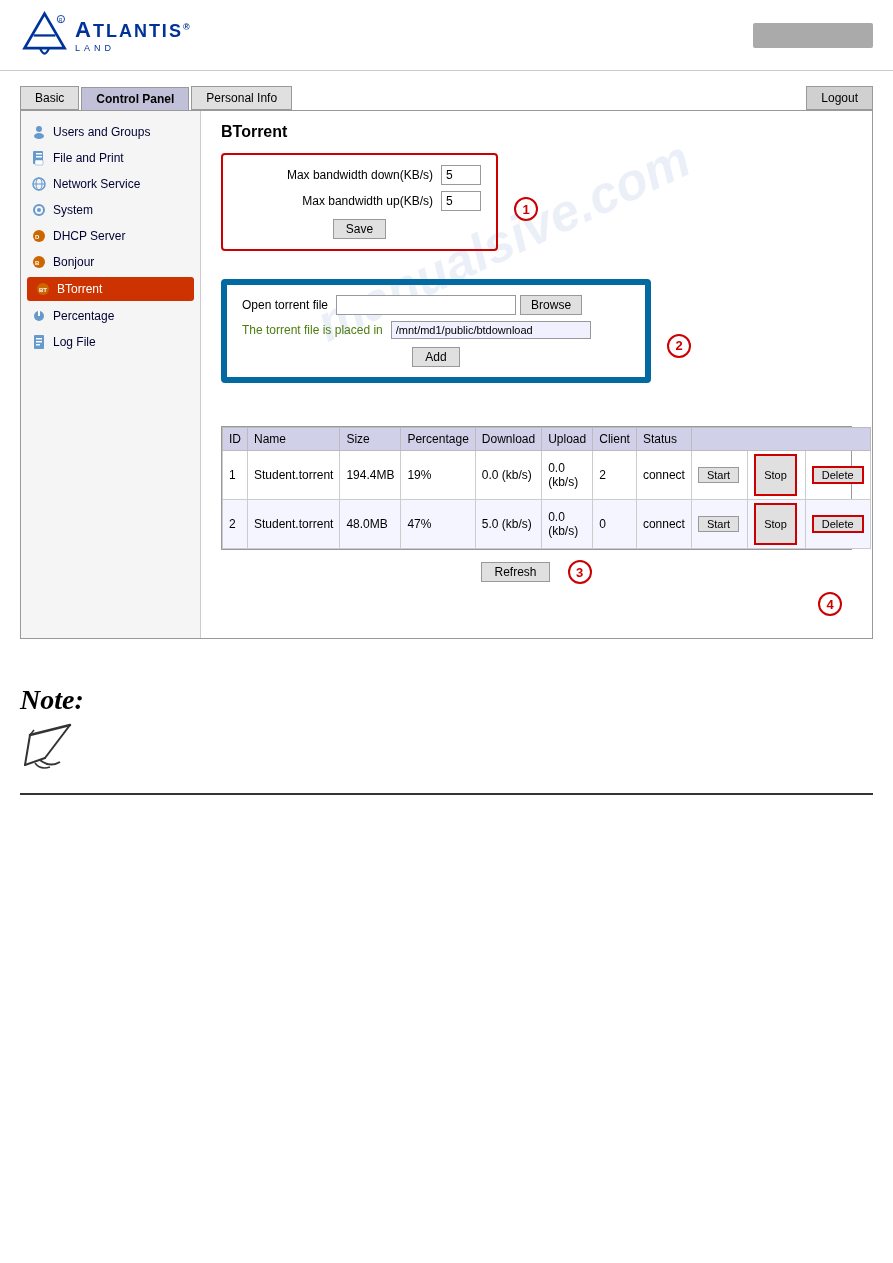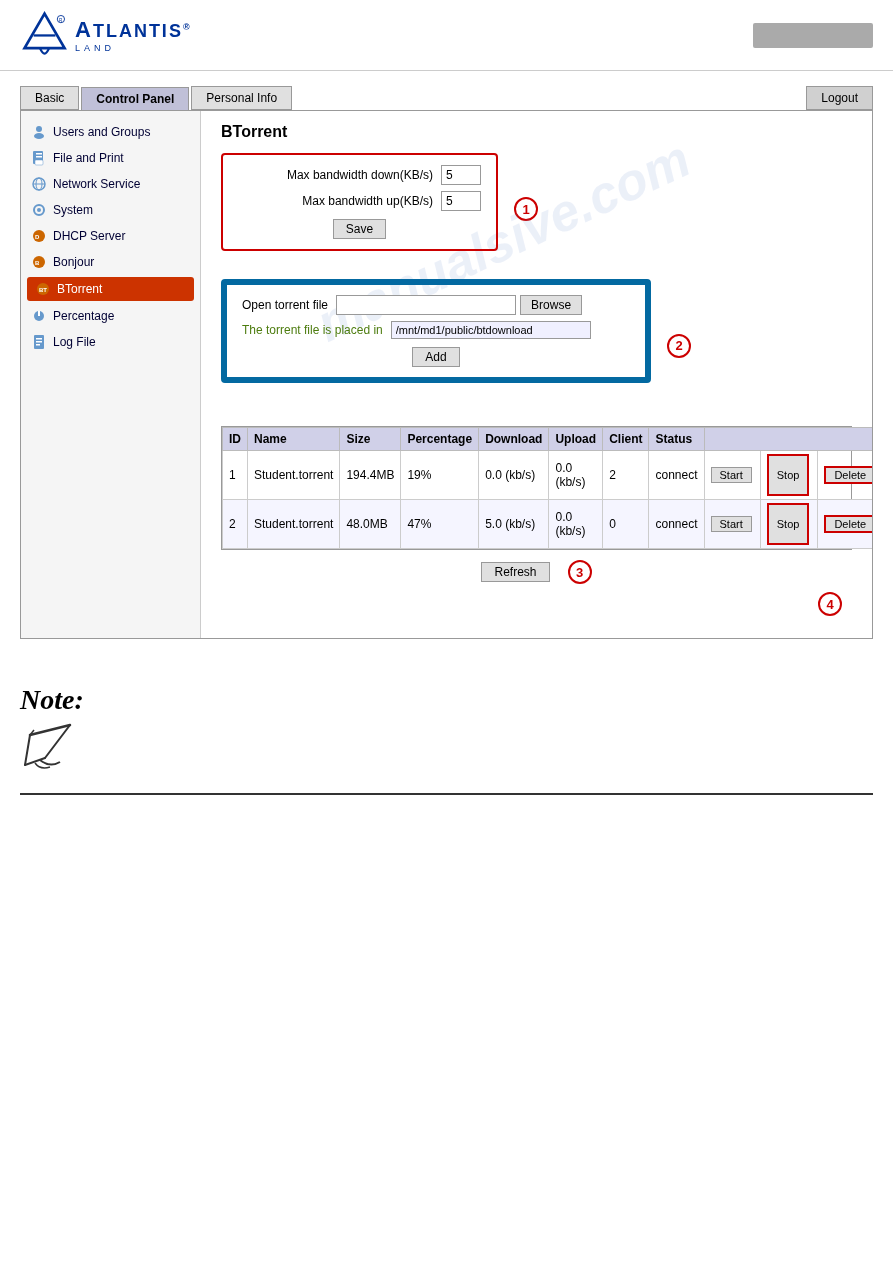--- a/index.html
+++ b/index.html
@@ -220,21 +220,21 @@
       border-collapse: collapse;
       font-size: 12px;
     }
     thead tr {
       background: #d0d0e8;
     }
     th {
       padding: 4px 6px;
       text-align: left;
       border: 1px solid #bbb;
-      font-weight: bold;
+      font-weight: normal;
     }
     td {
       padding: 3px 6px;
       border: 1px solid #ccc;
     }
     tbody tr:nth-child(even) { background: #f5f5ff; }
 
     .btn-start {
       padding: 1px 8px;
       font-size: 11px;

